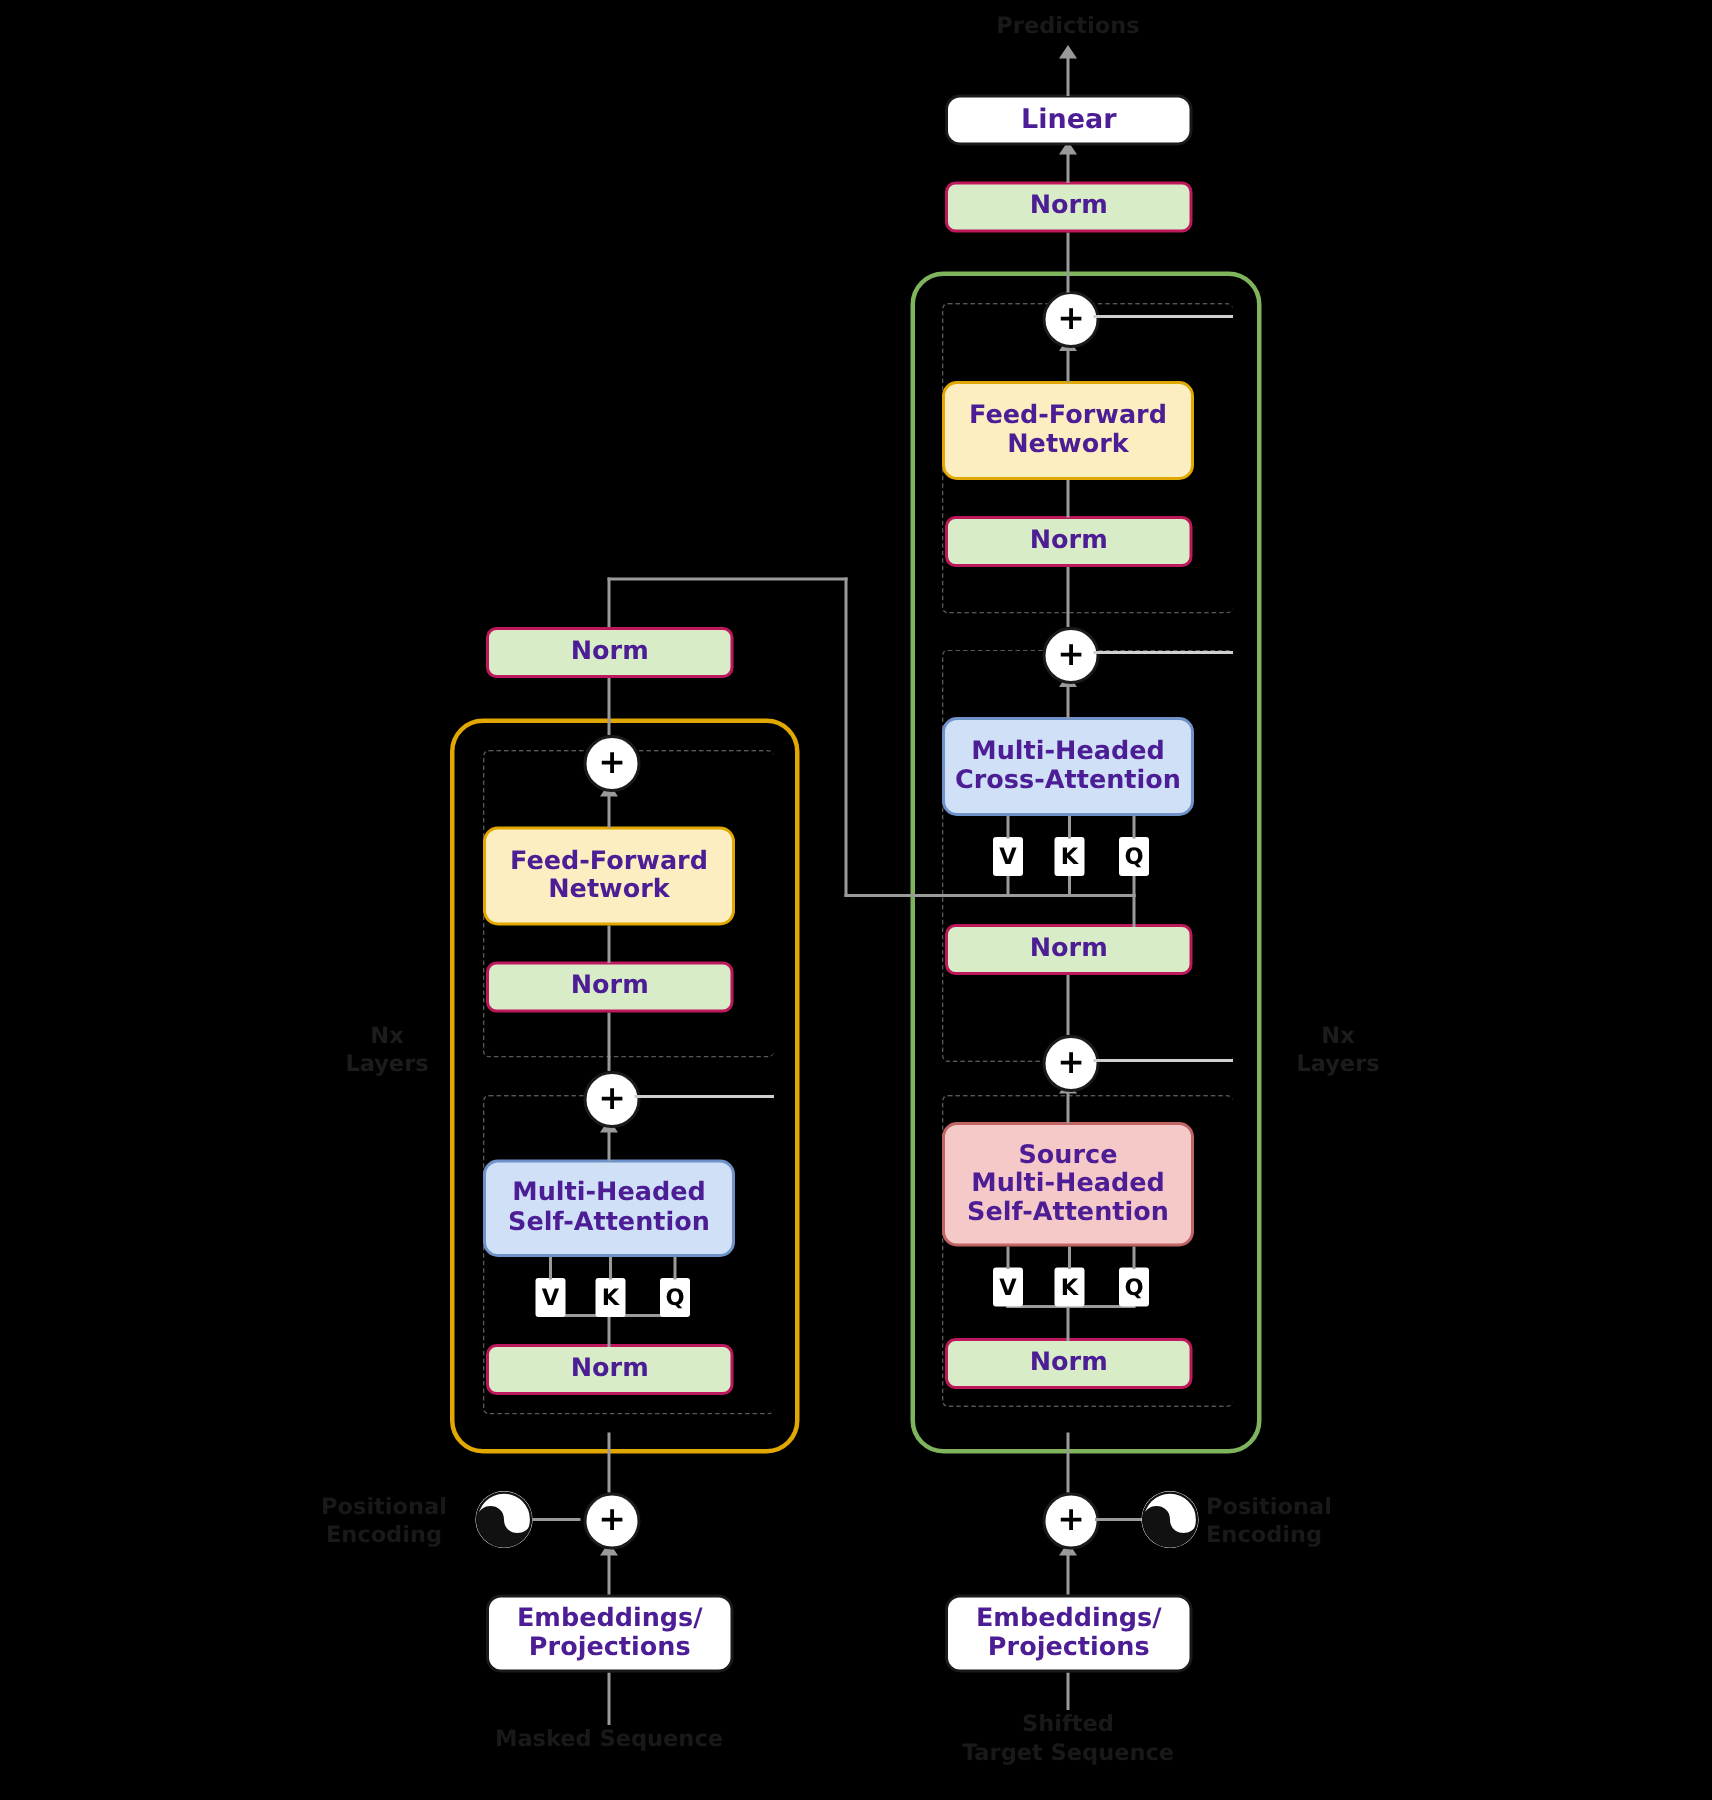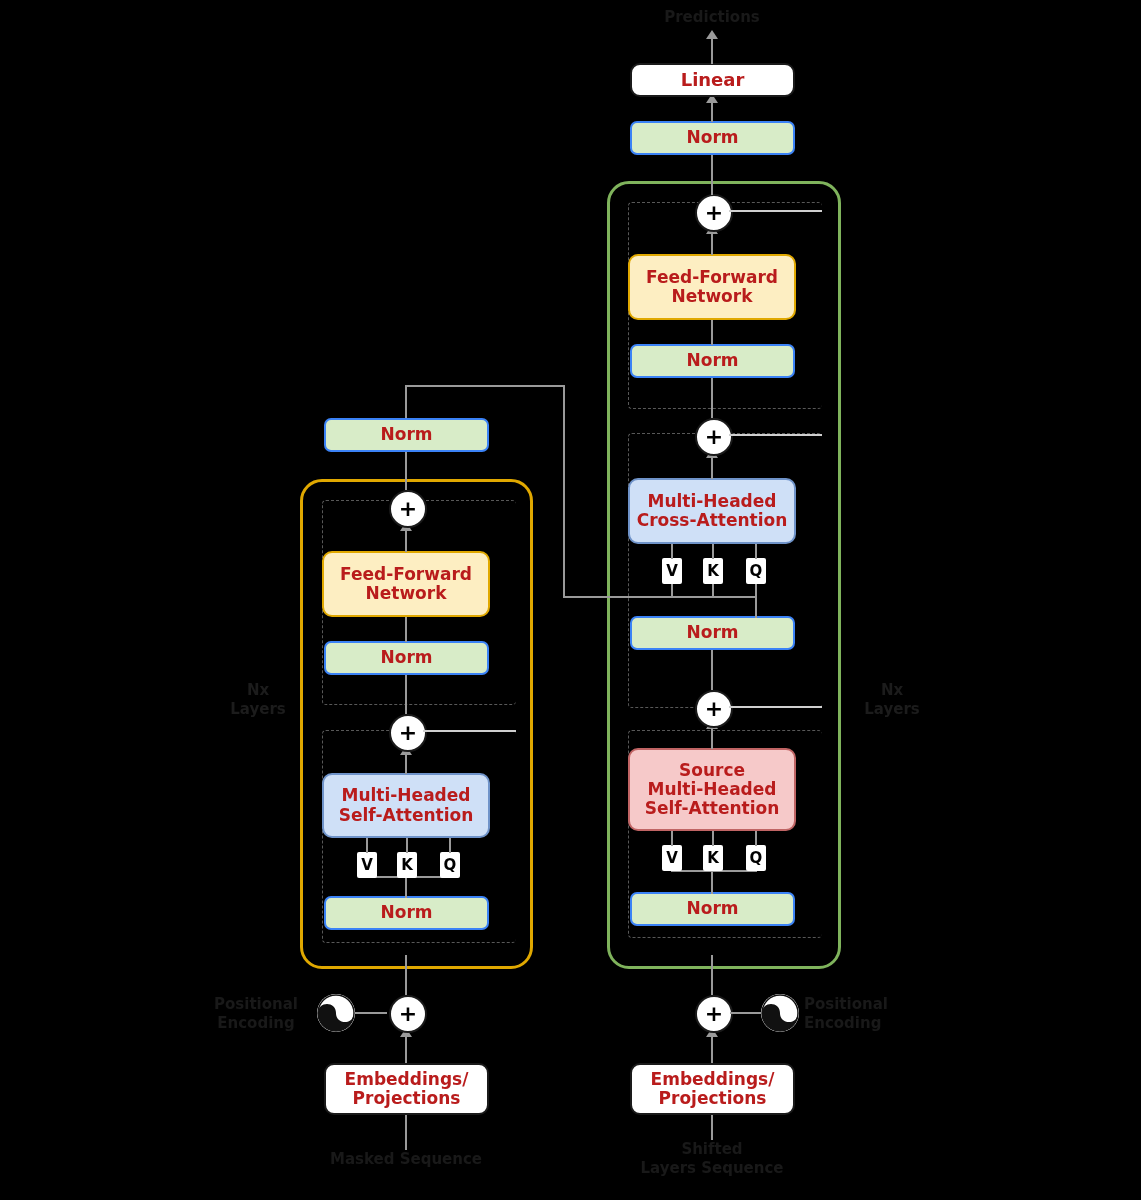--- a/index.html
+++ b/index.html
@@ -5,26 +5,26 @@
   html,body{margin:0;padding:0;background:#000;}
   body{
     font-family:"DejaVu Sans", sans-serif;
     width:1141px;height:1200px;position:relative;overflow:hidden;
   }
   #stage{position:absolute;left:0;top:0;width:1141px;height:1200px;}
 
   .node{
     position:absolute;box-sizing:border-box;
     display:flex;align-items:center;justify-content:center;
-    text-align:center;font-weight:bold;color:#b91c1c;
+    text-align:center;font-weight:bold;color:#4c1d95;
     border-radius:8px;line-height:1.12;
     white-space:pre-line;
   }
   .node.white{background:#ffffff;border:2px solid #1a1a1a;border-radius:10px;}
-  .node.norm{background:#d8ecc8;border:2px solid #3b82f6;border-radius:7px;}
+  .node.norm{background:#d8ecc8;border:2px solid #be185d;border-radius:7px;}
   .node.ffn{background:#fdeec2;border:2px solid #e0a800;border-radius:10px;}
   .node.attn{background:#cfe0f7;border:2px solid #6f93c9;border-radius:10px;}
   .node.masked{background:#f6c9c9;border:2px solid #c06464;border-radius:10px;}
 
   .blockbox{
     position:absolute;box-sizing:border-box;border-radius:22px;background:transparent;
   }
   .blockbox.enc{border:3px solid #e0a800;}
   .blockbox.dec{border:3px solid #7fb35c;}
 
@@ -150,21 +150,21 @@
 
   <div class="line v" style="left:405px;top:385px;height:33px;"></div>
   <div class="line h" style="left:405px;top:385px;width:160px;"></div>
   <div class="line v" style="left:563px;top:385px;height:213px;"></div>
   <div class="line h" style="left:563px;top:596px;width:148px;"></div>
 
   <div class="sidelabel" style="left:218px;top:681px;width:80px;">Nx
 Layers</div>
 
   <div class="caption" style="left:612px;top:1140px;width:200px;">Shifted
-Layers Sequence</div>
+Target Sequence</div>
   <div class="line v" style="left:711px;top:1115px;height:25px;"></div>
 
   <div class="node white" style="left:630px;top:1063px;width:165px;height:52px;font-size:17px;">Embeddings/
 Projections</div>
 
   <div class="line v" style="left:711px;top:1030px;height:33px;"></div>
   <div class="arrowhead" style="left:706px;top:1028px;"></div>
 
   <div class="plus" style="left:695px;top:995px;">+</div>
 

